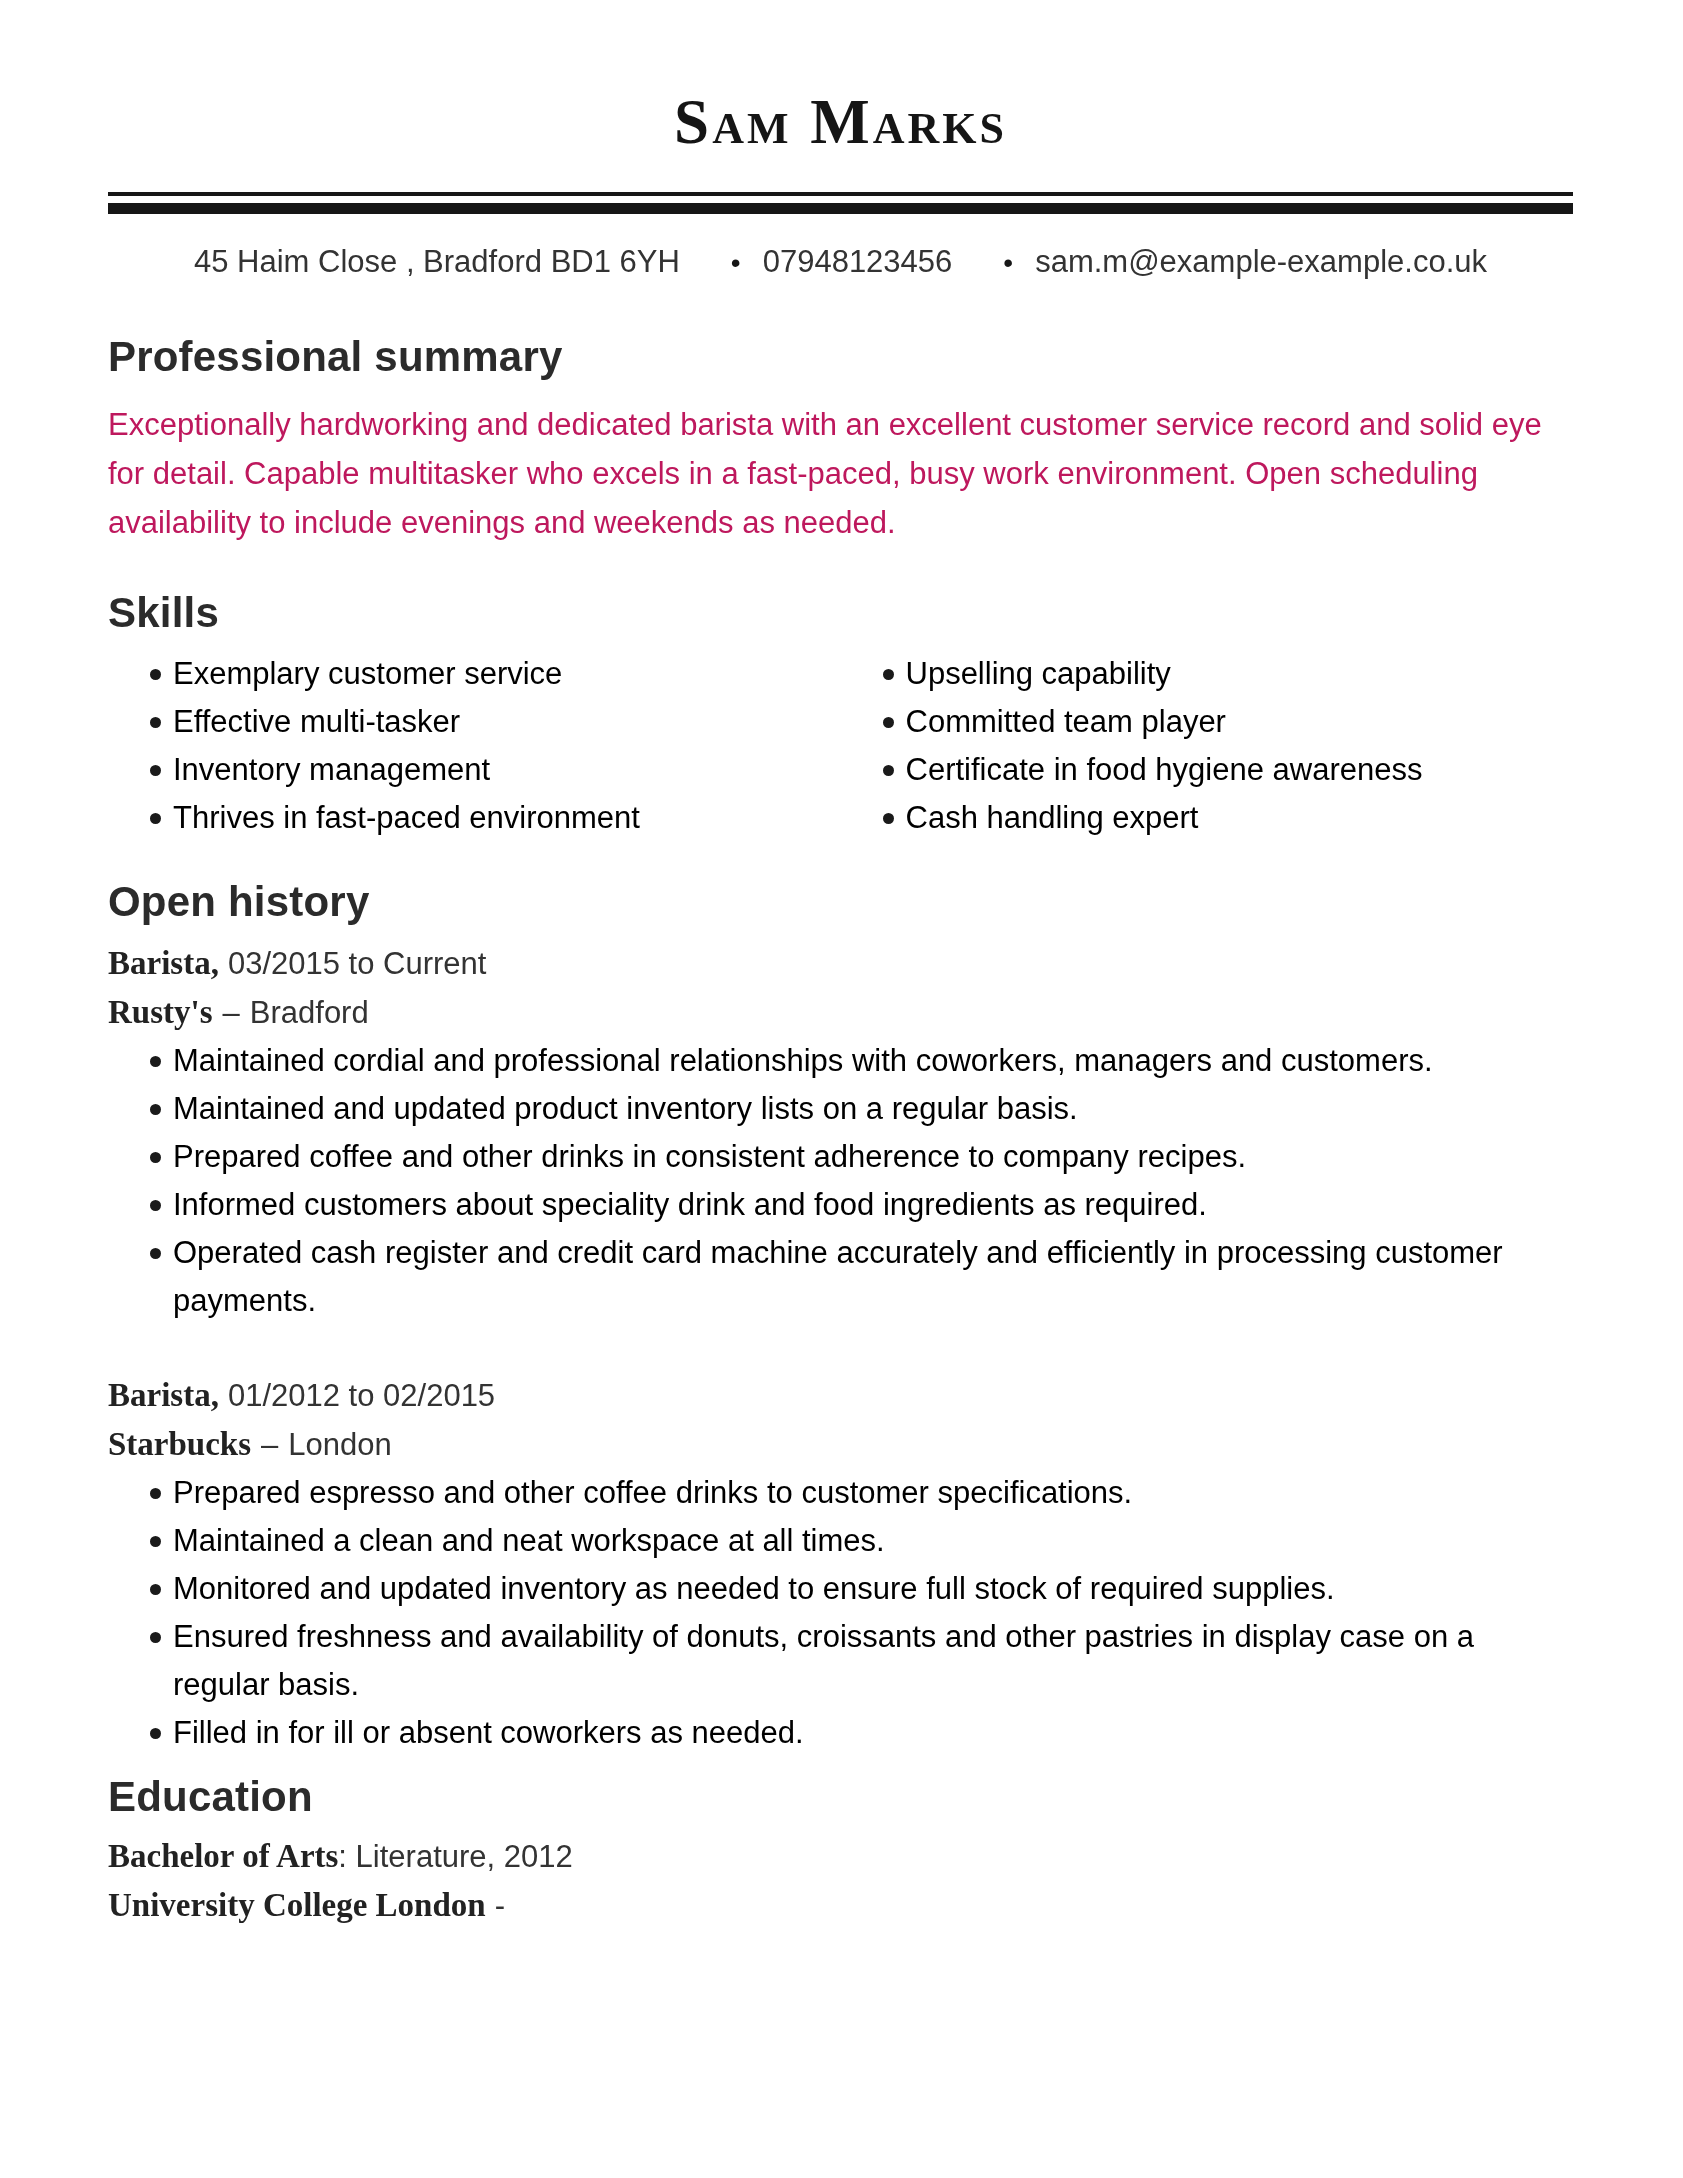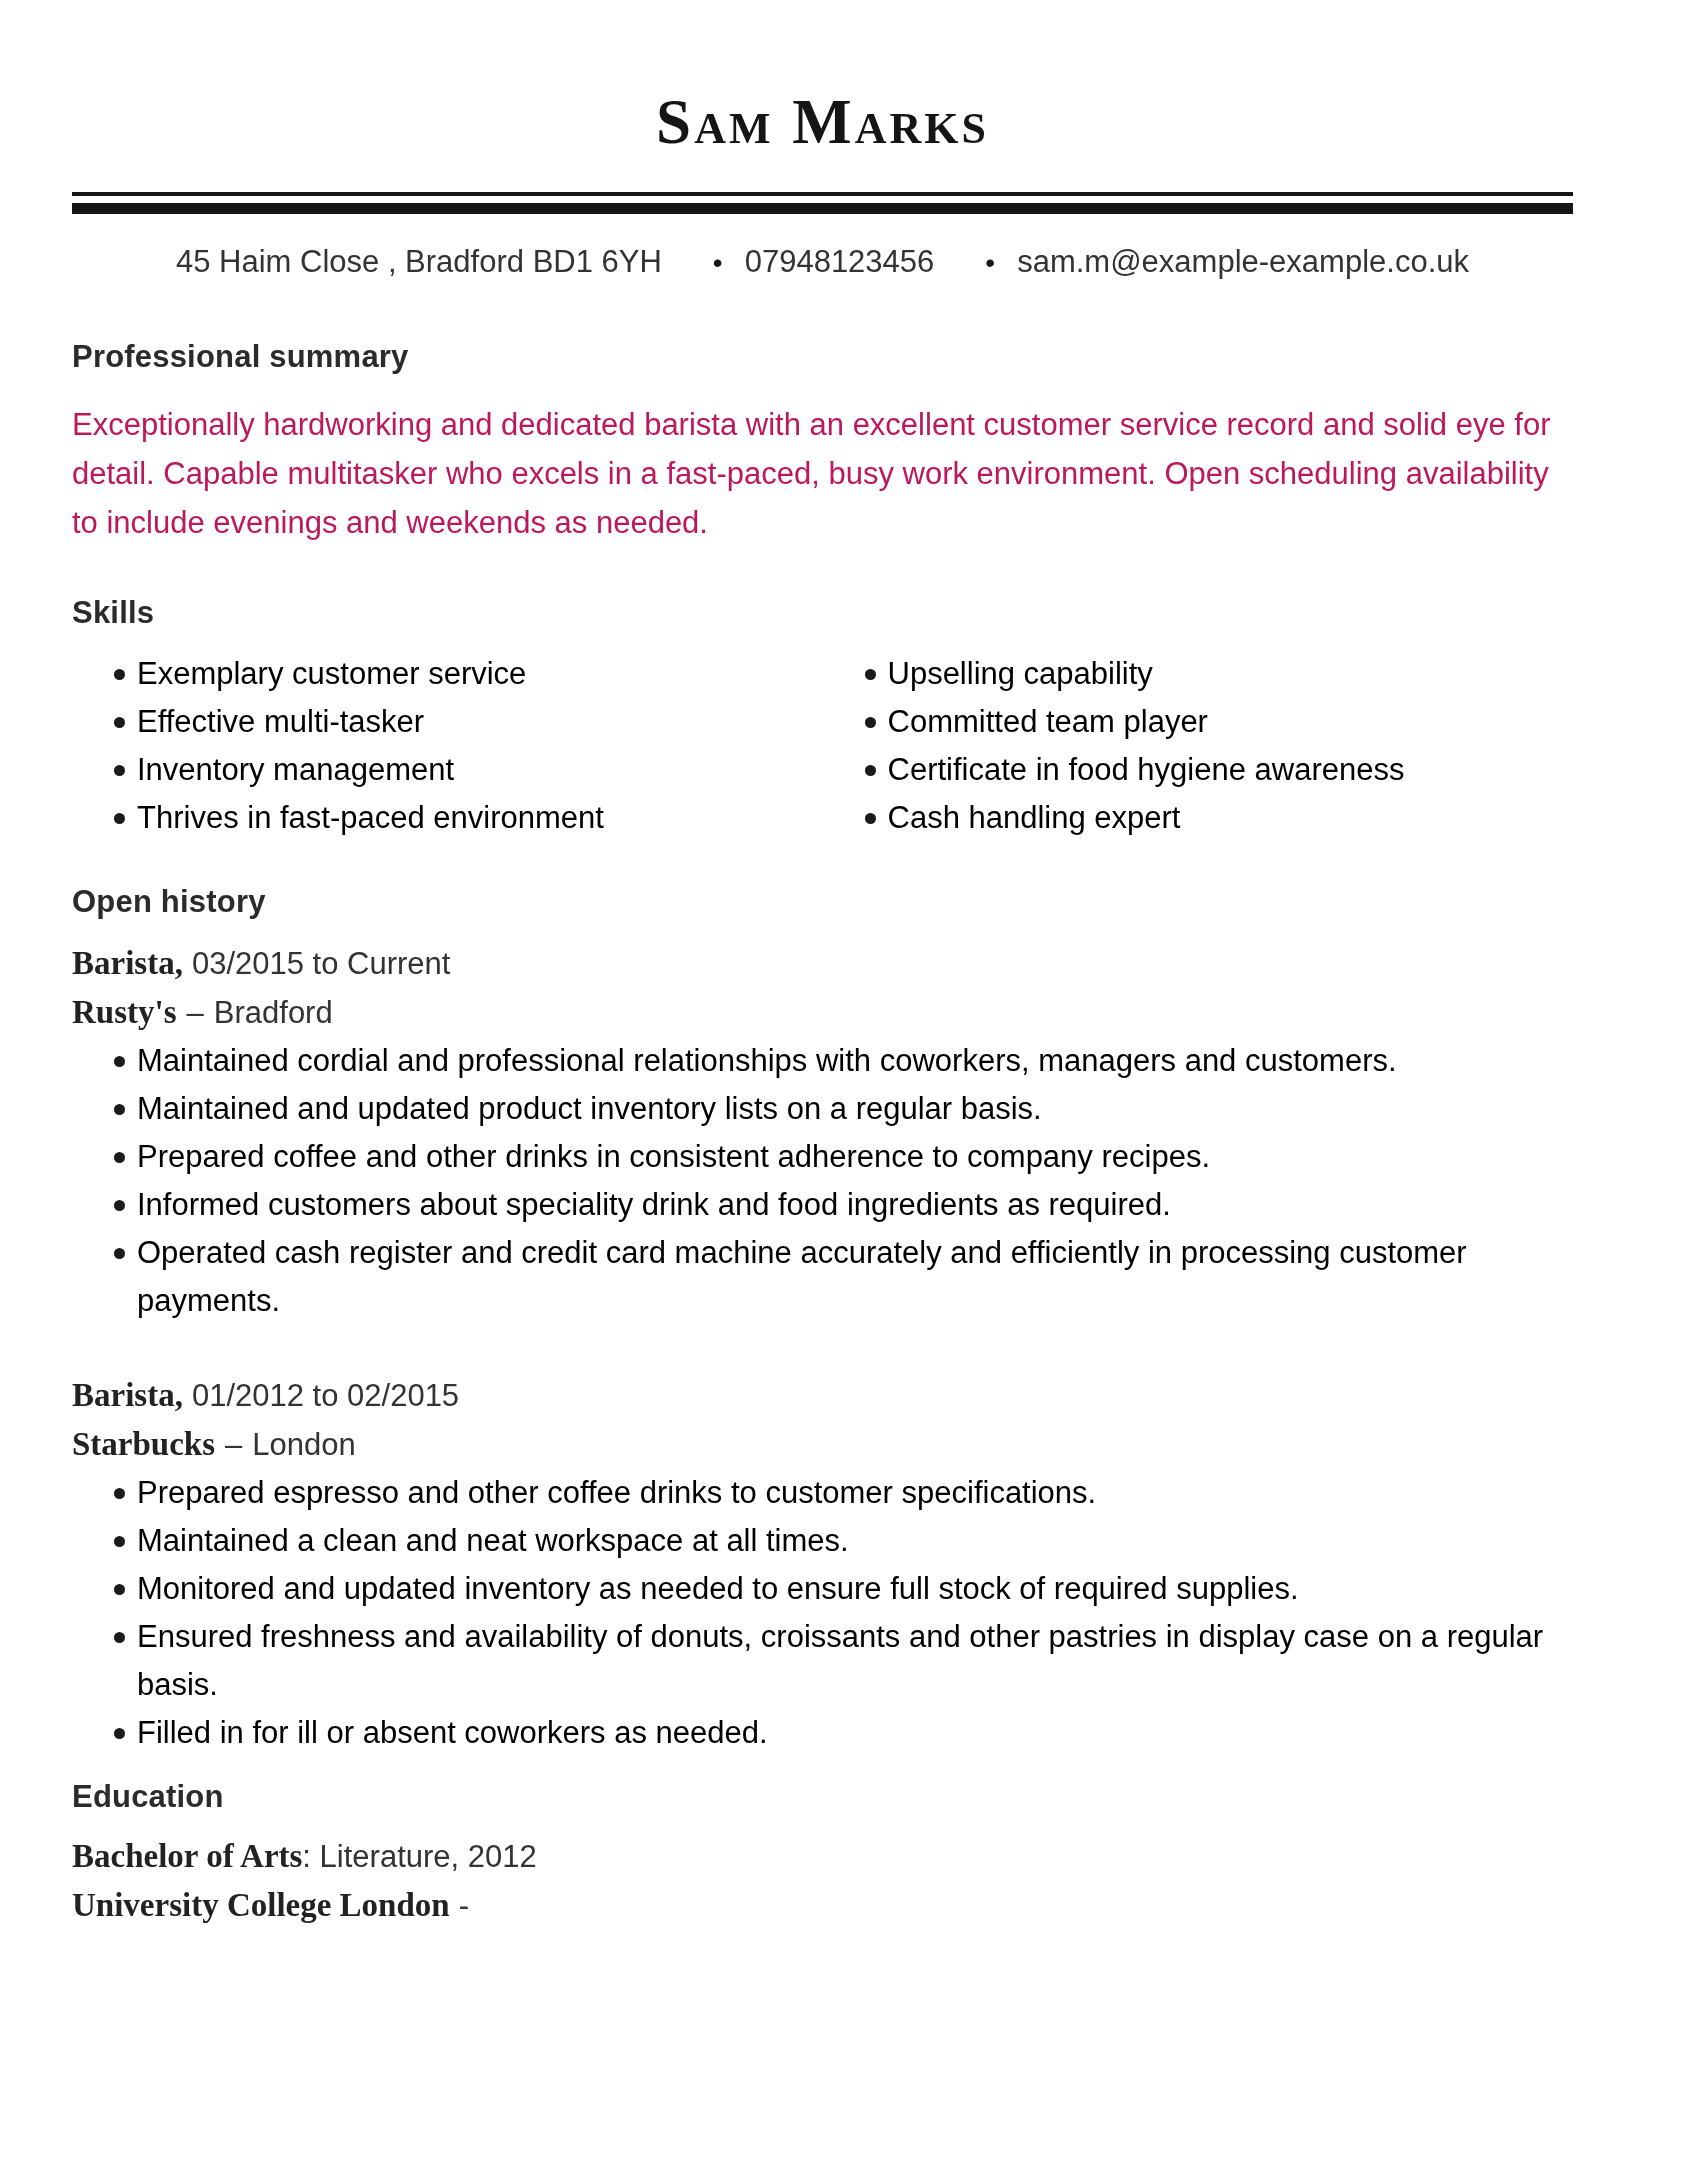--- a/index.html
+++ b/index.html
@@ -8,21 +8,21 @@
     width: 1683px;
     height: 2178px;
     background: #ffffff;
     font-family: "Liberation Sans", sans-serif;
     color: #333333;
     overflow: hidden;
   }
   .page {
     width: 1683px;
     height: 2178px;
-    padding: 87px 110px 0 72px;
+    padding: 87px 110px 0 108px;
   }
 
   
   .name {
     text-align: center;
     font-family: "Liberation Serif", serif;
     font-variant: small-caps;
     font-weight: 700;
     font-size: 63px;
     line-height: 71px;
@@ -48,21 +48,21 @@
     margin-left: 51px;
     margin-right: 22px;
     font-size: 28px;
     color: #161616;
   }
 
   
   .section-heading {
     font-family: "Liberation Sans", sans-serif;
     font-weight: 700;
-    font-size: 31px;
+    font-size: 42px;
     line-height: 51px;
     letter-spacing: 0.2px;
     color: #2b2b2b;
     margin: 0 0 18px 0;
   }
   .section-summary   { margin-top: 46px; }
   .section-skills    { margin-top: 40px; }
   .section-skills .section-heading { margin-bottom: 12px; }
   .section-work      { margin-top: 34px; }
   .section-work .section-heading { margin-bottom: 12px; }

